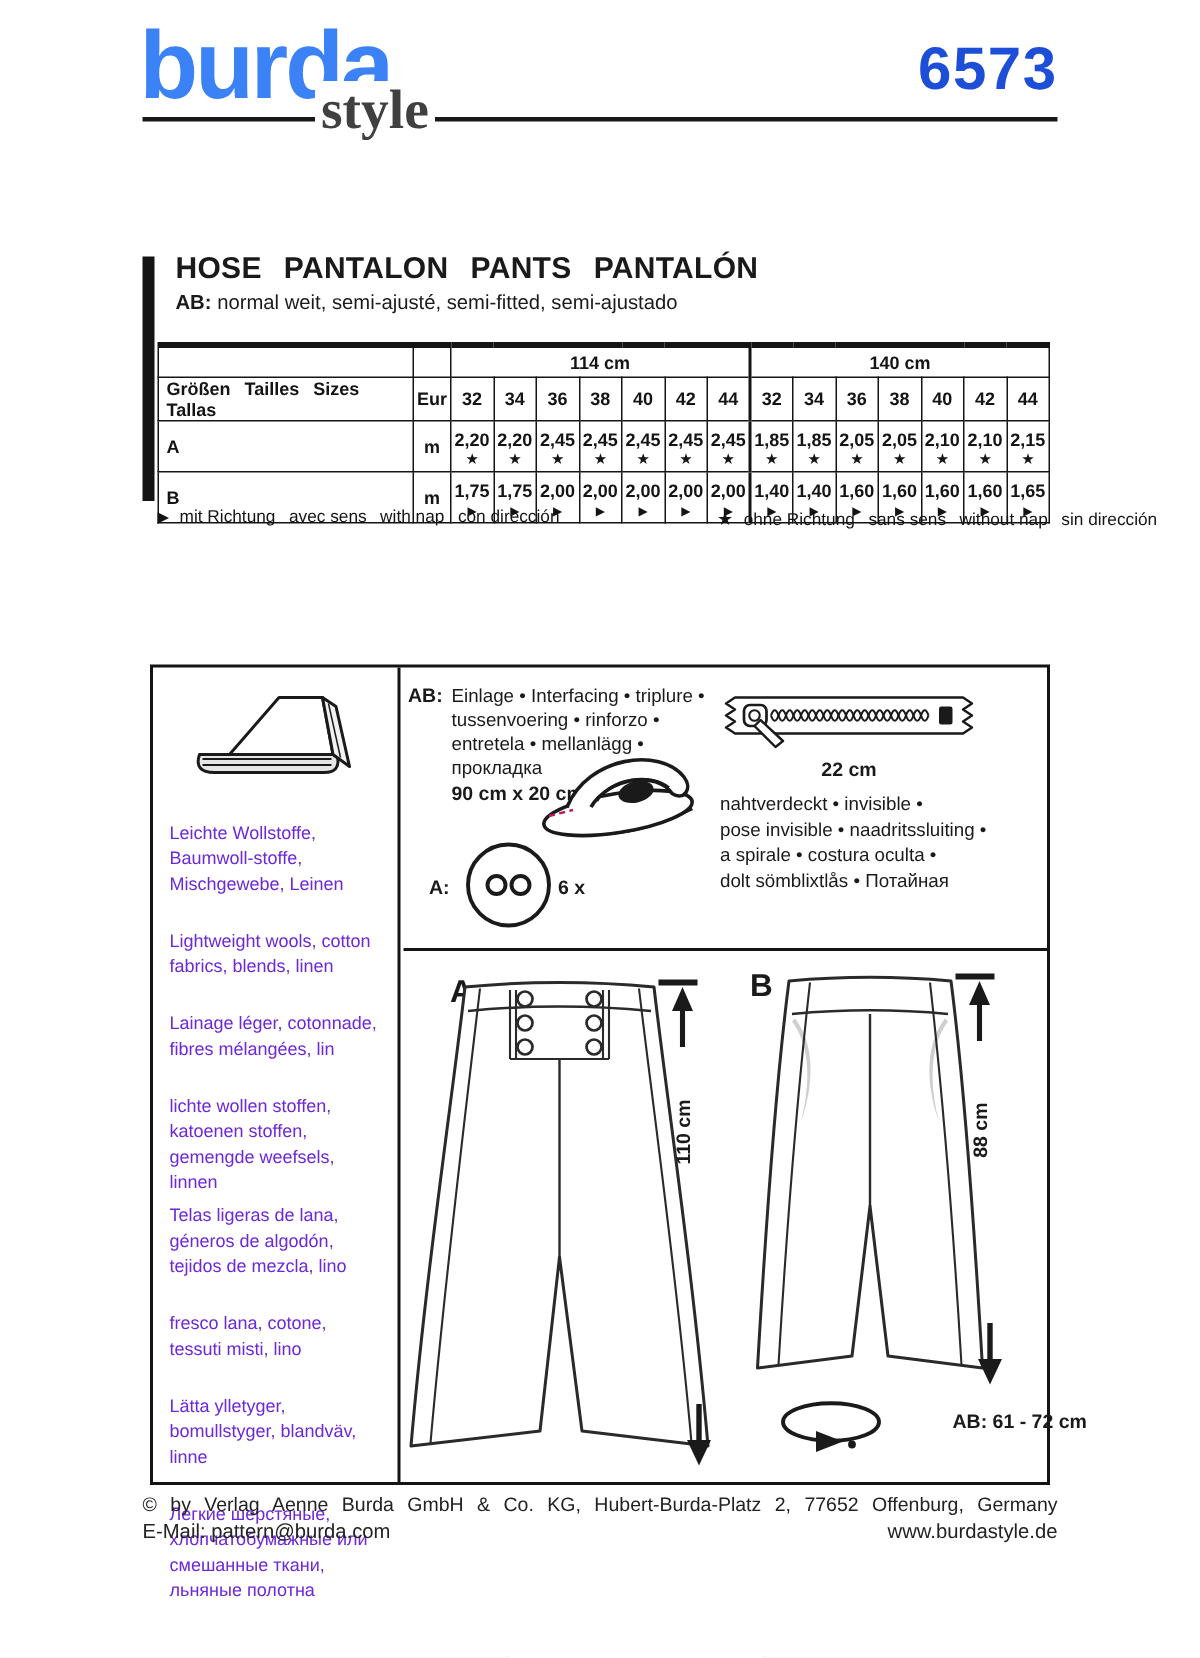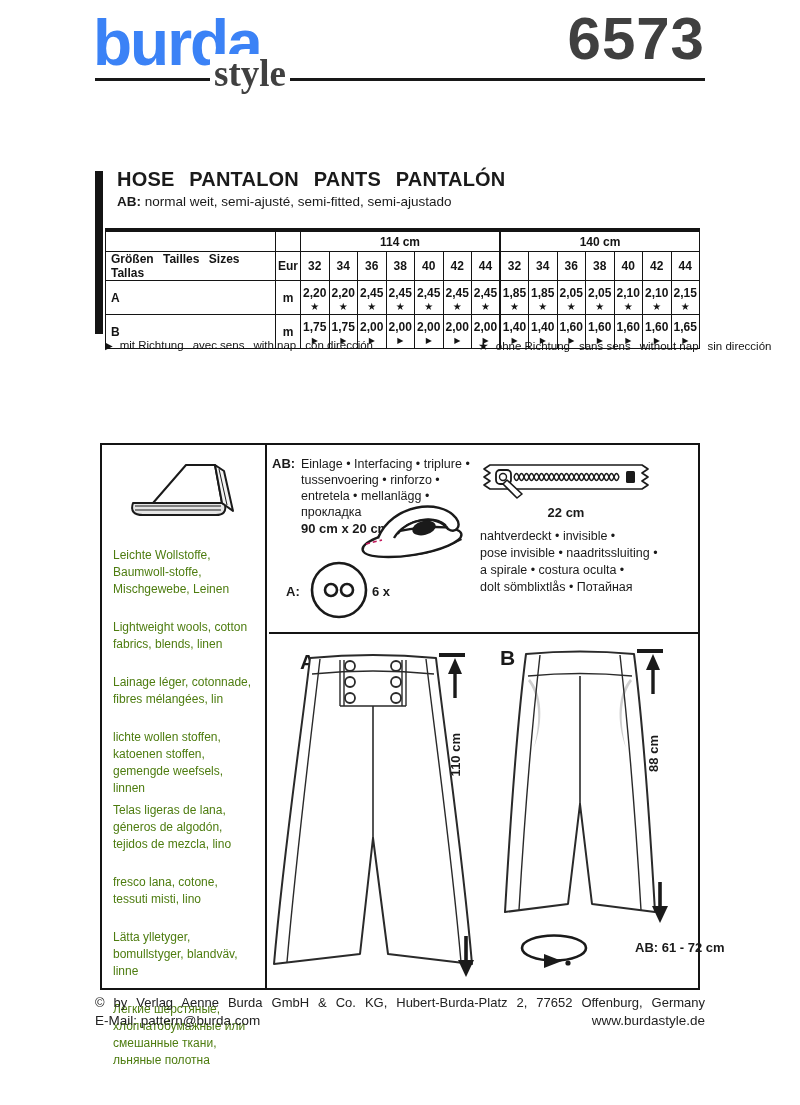--- a/index.html
+++ b/index.html
@@ -5,21 +5,21 @@
   html,body{margin:0;padding:0;background:#e9e9e9;}
   .page{position:relative;width:800px;height:1105px;background:#ffffff;
         font-family:"Liberation Sans","DejaVu Sans",sans-serif;color:#1a1a1a;overflow:hidden;}
   .abs{position:absolute;}
 
   
   .logo-main{left:93px;top:6px;font-size:64px;font-weight:800;letter-spacing:-2px;color:#3b82f6;}
   .logo-rule{left:95px;top:78px;width:610px;height:3px;background:#181818;}
   .logo-sub{left:210px;top:54px;font-family:"Liberation Serif","DejaVu Serif",serif;
             font-size:37px;font-weight:700;color:#404040;background:#fff;padding:0 4px;line-height:40px;}
-  .pattern-number{right:95px;top:4px;font-size:60px;font-weight:800;letter-spacing:1px;color:#404040;}
+  .pattern-number{right:95px;top:24px;font-size:40px;font-weight:800;letter-spacing:1px;color:#1d4ed8;}
 
   
   .title-bar{left:95px;top:171px;width:8px;height:163px;background:#141414;}
   .main-title{left:117px;top:168px;font-size:20px;font-weight:800;word-spacing:9px;letter-spacing:.2px;}
   .subtitle{left:117px;top:194px;font-size:13.5px;}
   .subtitle b{font-weight:800;}
 
   
   table.yardage{position:absolute;left:105px;top:228px;width:595px;border-collapse:collapse;table-layout:fixed;}
   table.yardage td{border:1.5px solid #141414;text-align:center;vertical-align:middle;padding:0;
@@ -37,21 +37,21 @@
 
   
   .legend{top:339px;font-size:11.5px;color:#141414;white-space:nowrap;}
   .legend .phrase{margin-right:9px;}
   .legend .s{margin-right:7px;font-size:10px;}
 
   
   .main-box{left:100px;top:443px;width:600px;height:547px;border:2px solid #141414;box-sizing:border-box;}
   .fabric-col{position:absolute;left:0;top:0;width:165px;height:543px;border-right:2px solid #141414;
               box-sizing:border-box;padding:8px 11px 0 11px;}
-  .fabric-col p{margin:0 0 21px 0;font-size:12px;line-height:17px;color:#4d7c0f;}
+  .fabric-col p{margin:0 0 21px 0;font-size:12px;line-height:17px;color:#6d28d9;}
   .fabric-col p.tight{margin-bottom:5px;}
   .bolt-wrap{text-align:center;margin-bottom:14px;}
   .notions-divider{position:absolute;left:167px;top:187px;width:431px;height:2px;background:#141414;}
 
   
   .ab-label{left:272px;top:456px;font-size:13px;font-weight:800;}
   .interfacing{left:301px;top:456px;font-size:12.5px;line-height:16px;white-space:nowrap;}
   .interfacing-size{left:301px;top:521px;font-size:13px;font-weight:800;}
   .buttons-label{left:286px;top:584px;font-size:13px;font-weight:800;}
   .buttons-count{left:372px;top:584px;font-size:13px;font-weight:800;}

